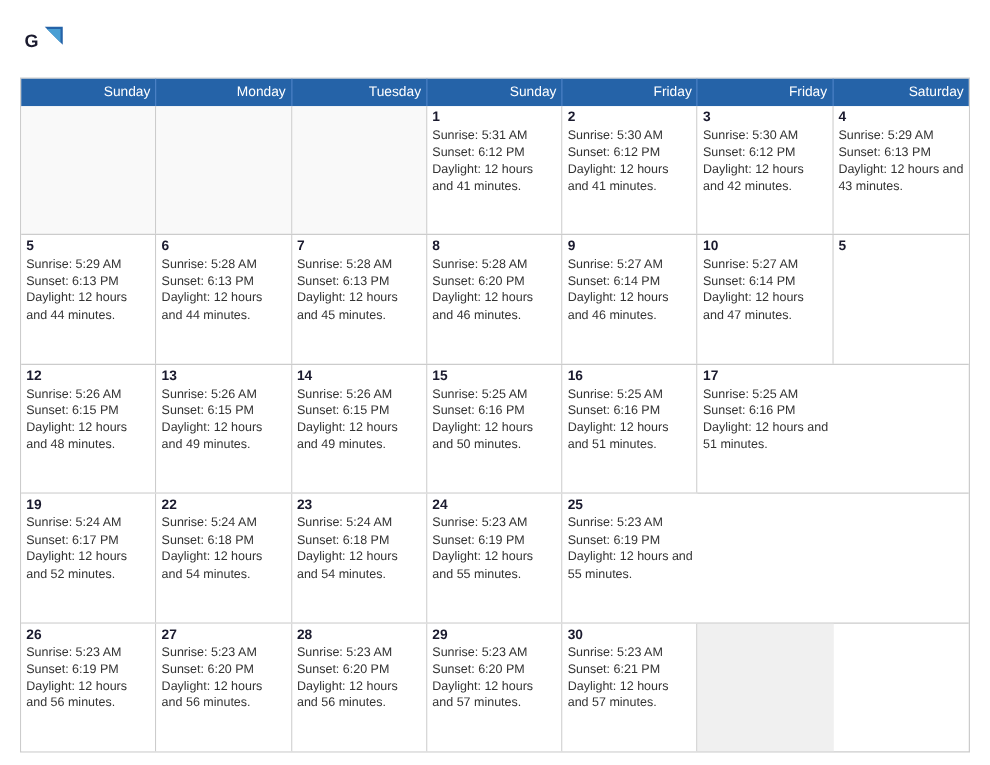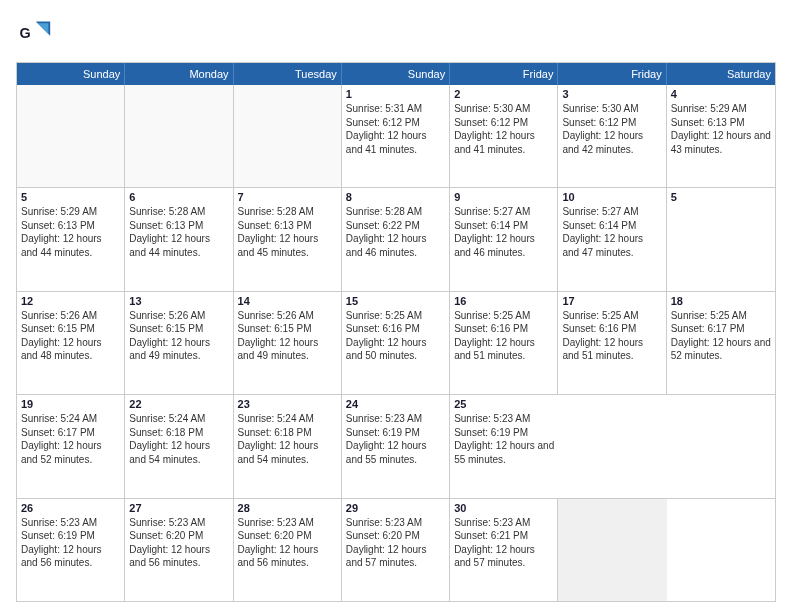--- a/index.html
+++ b/index.html
@@ -196,21 +196,21 @@
           <div class="cal-cell">
             <div class="day-num">7</div>
             <div class="cell-info">Sunrise: 5:28 AM
 Sunset: 6:13 PM
 Daylight: 12 hours
 and 45 minutes.</div>
           </div>
           <div class="cal-cell">
             <div class="day-num">8</div>
             <div class="cell-info">Sunrise: 5:28 AM
-Sunset: 6:22 PM
+Sunset: 6:20 PM
 Daylight: 12 hours
 and 46 minutes.</div>
           </div>
           <div class="cal-cell">
             <div class="day-num">9</div>
             <div class="cell-info">Sunrise: 5:27 AM
 Sunset: 6:14 PM
 Daylight: 12 hours
 and 46 minutes.</div>
           </div>
@@ -261,27 +261,20 @@
 Daylight: 12 hours
 and 51 minutes.</div>
           </div>
           <div class="cal-cell">
             <div class="day-num">17</div>
             <div class="cell-info">Sunrise: 5:25 AM
 Sunset: 6:16 PM
 Daylight: 12 hours
 and 51 minutes.</div>
           </div>
-          <div class="cal-cell">
-            <div class="day-num">18</div>
-            <div class="cell-info">Sunrise: 5:25 AM
-Sunset: 6:17 PM
-Daylight: 12 hours
-and 52 minutes.</div>
-          </div>
         </div>
         <div class="cal-row">
           <div class="cal-cell">
             <div class="day-num">19</div>
             <div class="cell-info">Sunrise: 5:24 AM
 Sunset: 6:17 PM
 Daylight: 12 hours
 and 52 minutes.</div>
           </div>
           <div class="cal-cell">

